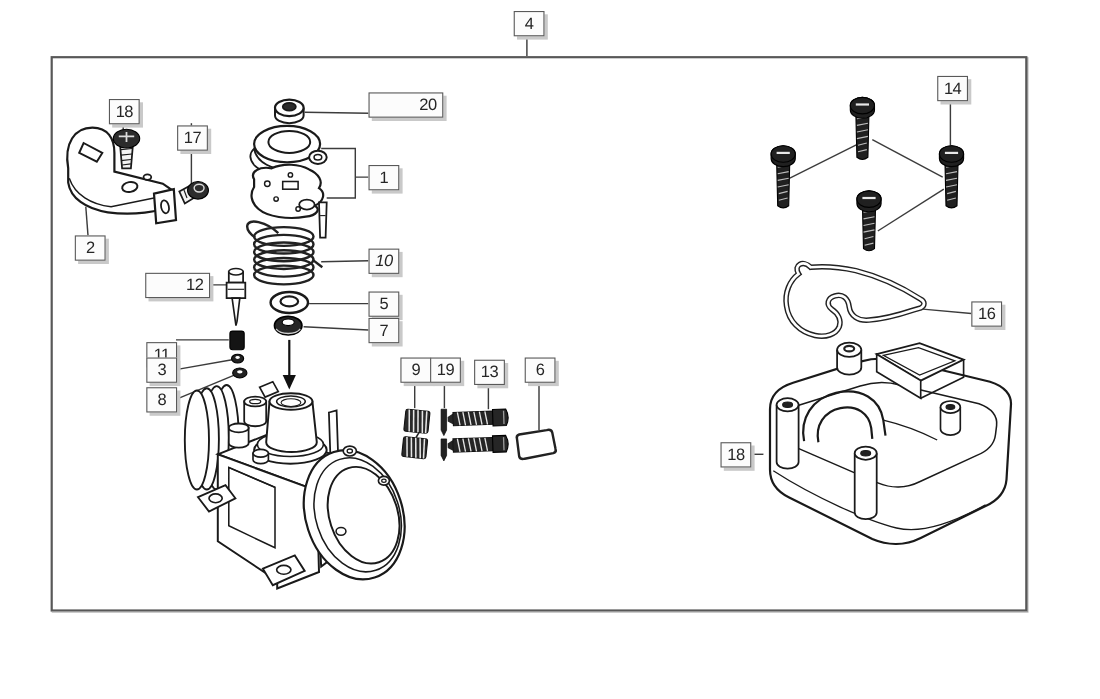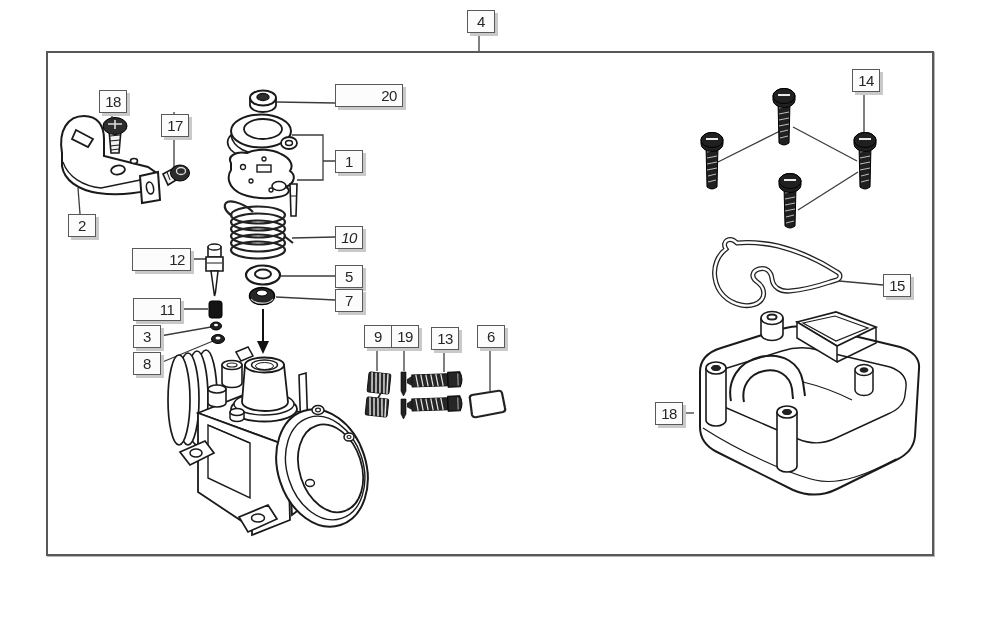--- a/index.html
+++ b/index.html
@@ -374,24 +374,24 @@
   <div class="callout" style="left:467px;top:10px;">4</div>
   <div class="callout" style="left:99px;top:90px;">18</div>
   <div class="callout" style="left:161px;top:90px;margin-top:24px;">17</div>
   <div class="callout" style="left:335px;top:84px;padding-left:40px;">20</div>
   <div class="callout" style="left:335px;top:150px;">1</div>
   <div class="callout" style="left:68px;top:214px;">2</div>
   <div class="callout" style="left:335px;top:226px;font-style:italic;">10</div>
   <div class="callout" style="left:132px;top:248px;padding-left:31px;">12</div>
   <div class="callout" style="left:335px;top:265px;">5</div>
   <div class="callout" style="left:335px;top:289px;">7</div>
-  <div class="callout" style="left:133px;top:298px;padding-left:20px;">11</div>
+  <div class="callout" style="left:133px;top:311px;">11</div>
   <div class="callout" style="left:133px;top:325px;">3</div>
   <div class="callout" style="left:133px;top:352px;">8</div>
   <div class="callout" style="left:364px;top:325px;">9</div>
   <div class="callout" style="left:391px;top:325px;">19</div>
   <div class="callout" style="left:431px;top:327px;">13</div>
   <div class="callout" style="left:477px;top:325px;">6</div>
   <div class="callout" style="left:852px;top:69px;">14</div>
-  <div class="callout" style="left:883px;top:274px;">15</div>
+  <div class="callout" style="left:883px;top:274px;">16</div>
   <div class="callout" style="left:655px;top:402px;">18</div>
 
 </div>
 
 </body></html>

